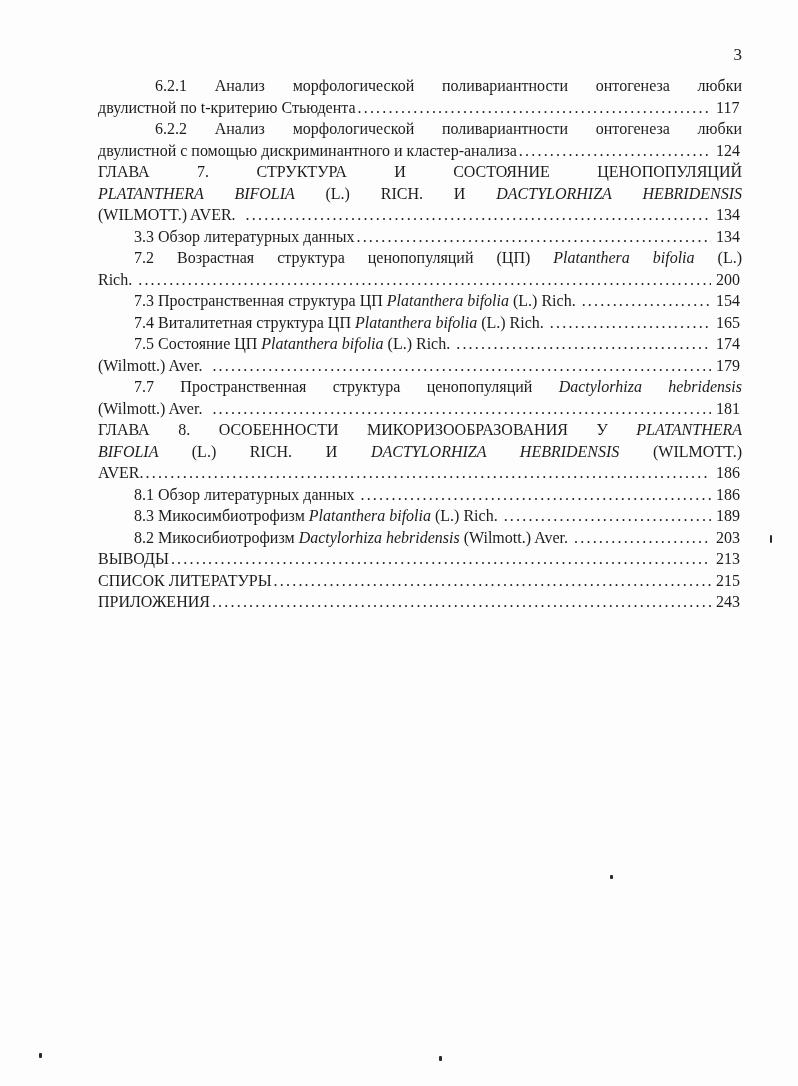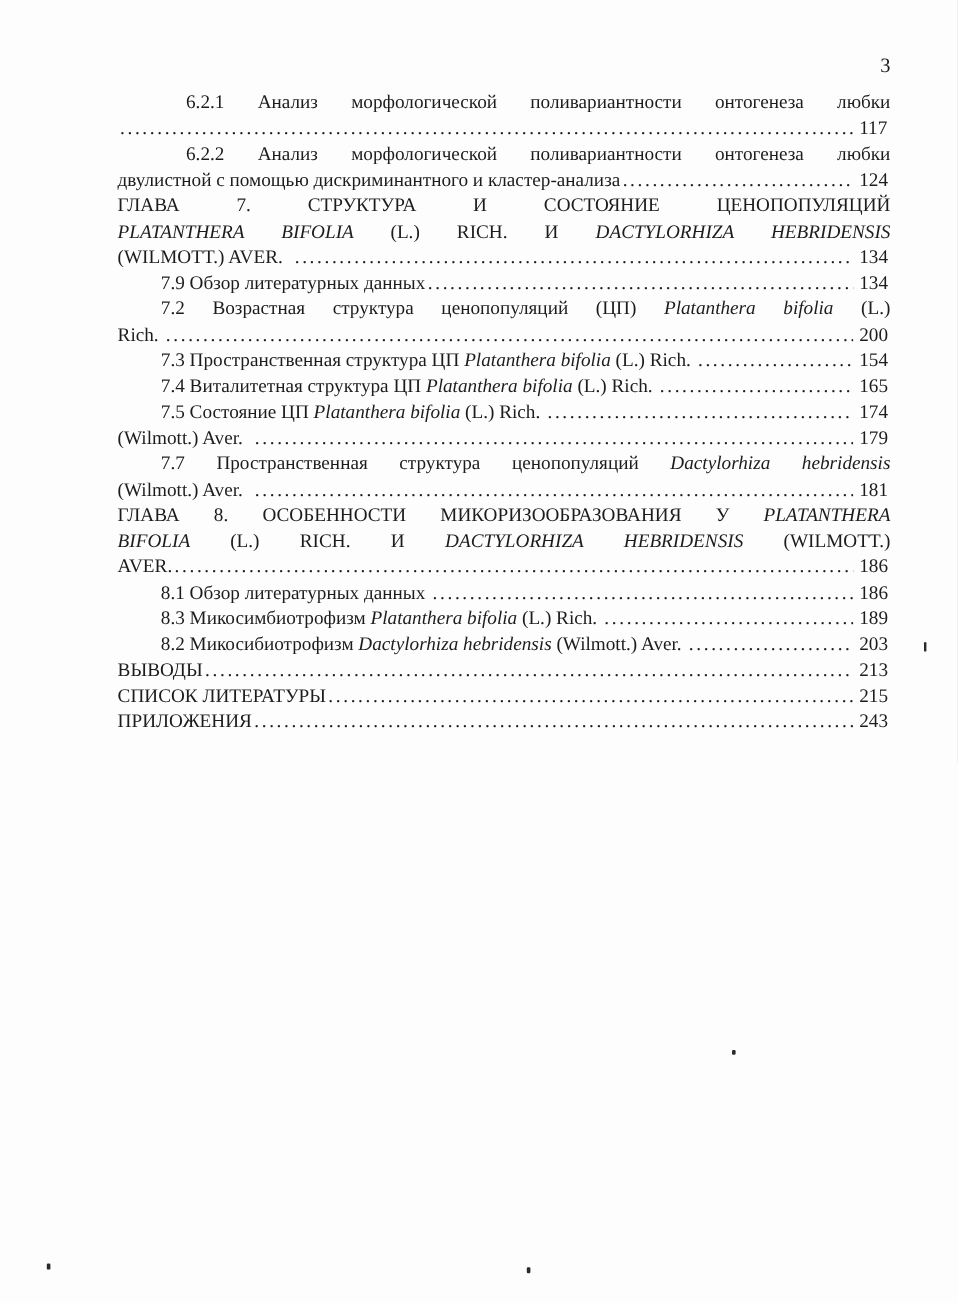--- a/index.html
+++ b/index.html
@@ -73,38 +73,39 @@
 </style>
 </head>
 <body>
 
 <div class="sheet">
   <div class="content">
     <div class="folio">3</div>
     <div class="toc">
         <div class="line justified ind2"><span>6.2.1 Анализ морфологической поливариантности онтогенеза любки</span></div>
         <div class="line leader ind0">
+          <span class="entry-text"><span>двулистной по t-критерию Стьюдента</span></span>
           <span class="dots">............................................................................................................................................................................................................................</span>
           <span class="pg">117</span>
         </div>
         <div class="line justified ind2"><span>6.2.2 Анализ морфологической поливариантности онтогенеза любки</span></div>
         <div class="line leader ind0">
           <span class="entry-text"><span>двулистной с помощью дискриминантного и кластер-анализа</span></span>
           <span class="dots">............................................................................................................................................................................................................................</span>
           <span class="pg">124</span>
         </div>
         <div class="line justified ind0"><span>ГЛАВА 7. СТРУКТУРА И СОСТОЯНИЕ ЦЕНОПОПУЛЯЦИЙ</span></div>
         <div class="line justified ind0"><i>PLATANTHERA BIFOLIA </i><span>(L.) RICH. И </span><i>DACTYLORHIZA HEBRIDENSIS</i></div>
         <div class="line leader ind0">
           <span class="entry-text"><span>(WILMOTT.) AVER.  </span></span>
           <span class="dots">............................................................................................................................................................................................................................</span>
           <span class="pg">134</span>
         </div>
         <div class="line leader ind1">
-          <span class="entry-text"><span>7.9 Обзор литературных данных</span></span>
+          <span class="entry-text"><span>3.3 Обзор литературных данных</span></span>
           <span class="dots">............................................................................................................................................................................................................................</span>
           <span class="pg">134</span>
         </div>
         <div class="line justified ind1"><span>7.2 Возрастная структура ценопопуляций (ЦП) </span><i>Platanthera bifolia </i><span>(L.)</span></div>
         <div class="line leader ind0">
           <span class="entry-text"><span>Rich. </span></span>
           <span class="dots">............................................................................................................................................................................................................................</span>
           <span class="pg">200</span>
         </div>
         <div class="line leader ind1">

